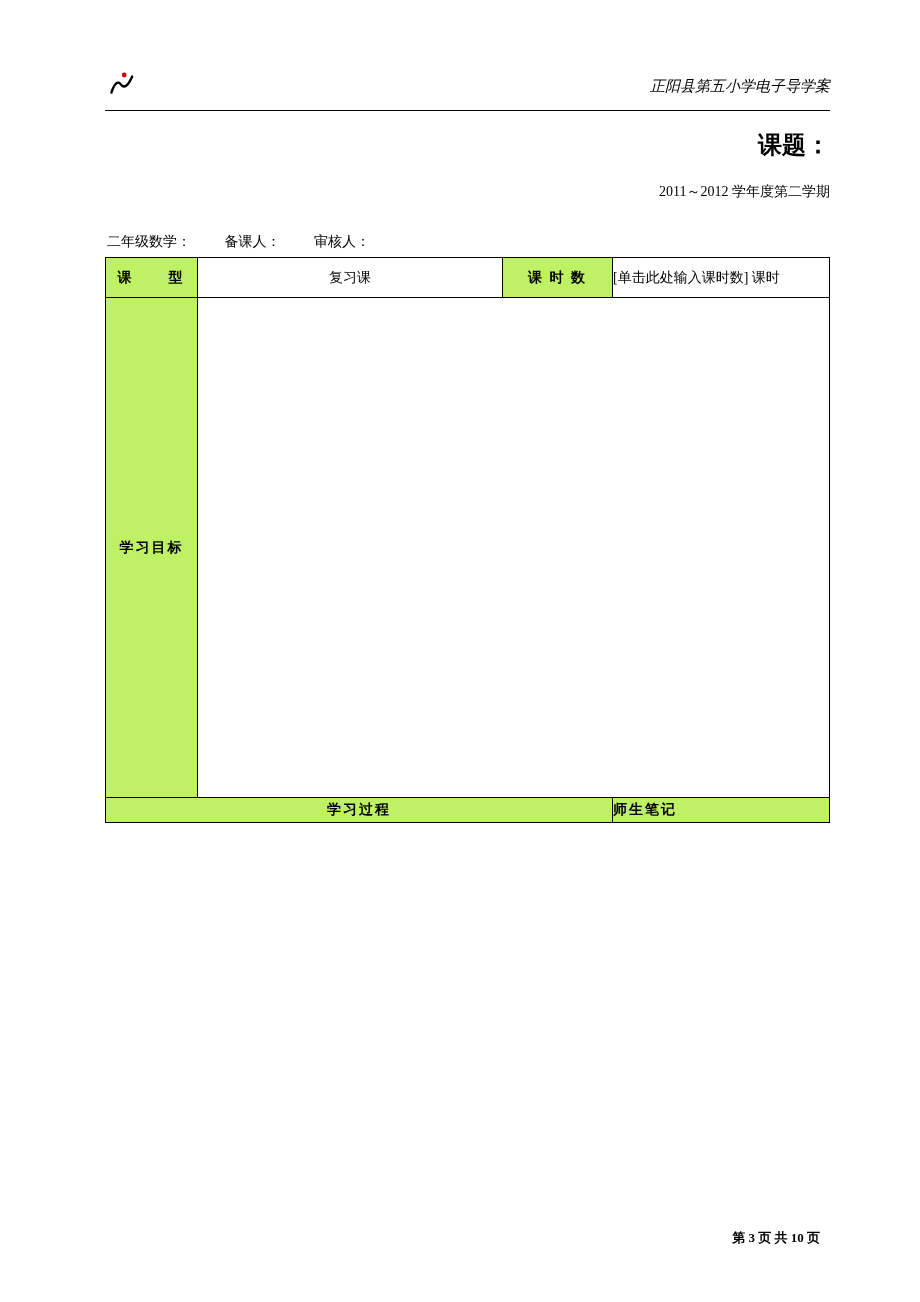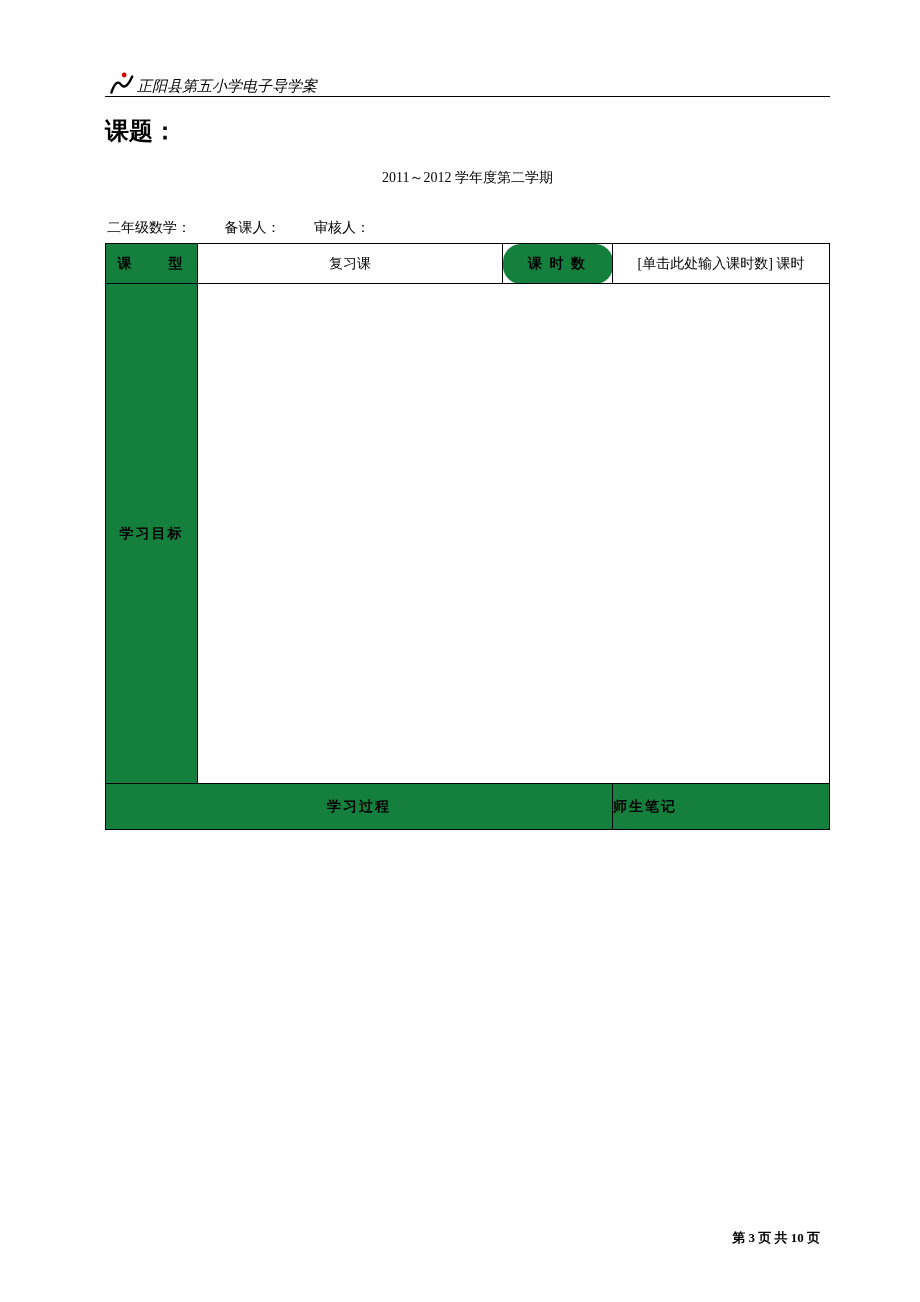--- a/index.html
+++ b/index.html
@@ -15,47 +15,48 @@
       position: relative;
     }
     .page {
       padding: 70px 90px 50px 105px;
       height: 100%;
       position: relative;
     }
     .header-row {
       display: flex;
       align-items: flex-end;
+      justify-content: space-between;
       border-bottom: 1.5px solid #000;
-      padding-bottom: 0;
+      padding-bottom: 14px;
       margin-bottom: 18px;
     }
     .logo {
       width: 32px;
       height: 26px;
       position: relative;
     }
     .logo svg {
       width: 100%;
       height: 100%;
     }
     .header-text {
       font-style: italic;
       font-family: "KaiTi", "楷体", serif;
       font-size: 15px;
     }
     .title {
-      text-align: left;
+      text-align: right;
       font-size: 24px;
       font-weight: bold;
       font-family: "SimHei", "黑体", sans-serif;
       margin-bottom: 22px;
     }
     .subtitle {
-      text-align: center;
+      text-align: right;
       font-size: 14px;
       margin-bottom: 32px;
     }
     .info-line {
       font-size: 14px;
       margin-bottom: 6px;
       padding-left: 2px;
       margin-top: 16px;
     }
     .info-line span {
@@ -66,52 +67,51 @@
       width: 100%;
       table-layout: fixed;
     }
     table.lesson td {
       border: 1px solid #000;
       vertical-align: middle;
       font-size: 14px;
       padding: 0;
     }
     .shaded {
-      background: #15803d;
+      background: #bef264;
       text-align: center;
     }
     .row-type td {
       height: 40px;
     }
     .col1 { width: 92px; }
     .col2 { width: 305px; }
-    .col3 { width: 110px; border-radius: 18px; }
+    .col3 { width: 110px; }
     .col4 { width: auto; }
     .label-cell {
       font-weight: bold;
       letter-spacing: 3px;
     }
     .label-cell-wide {
       font-weight: bold;
       letter-spacing: 2px;
     }
     .row-goals td {
       height: 500px;
     }
     .row-focus td {
       height: 150px;
     }
     .row-process td {
-      height: 46px;
+      height: 25px;
     }
     .content-cell {
       text-align: center;
     }
     .hours-cell {
-      text-align: center;
       font-size: 13px;
     }
     .footer {
       position: absolute;
       bottom: 55px;
       right: 100px;
       font-size: 13px;
       font-weight: bold;
     }
   </style>

